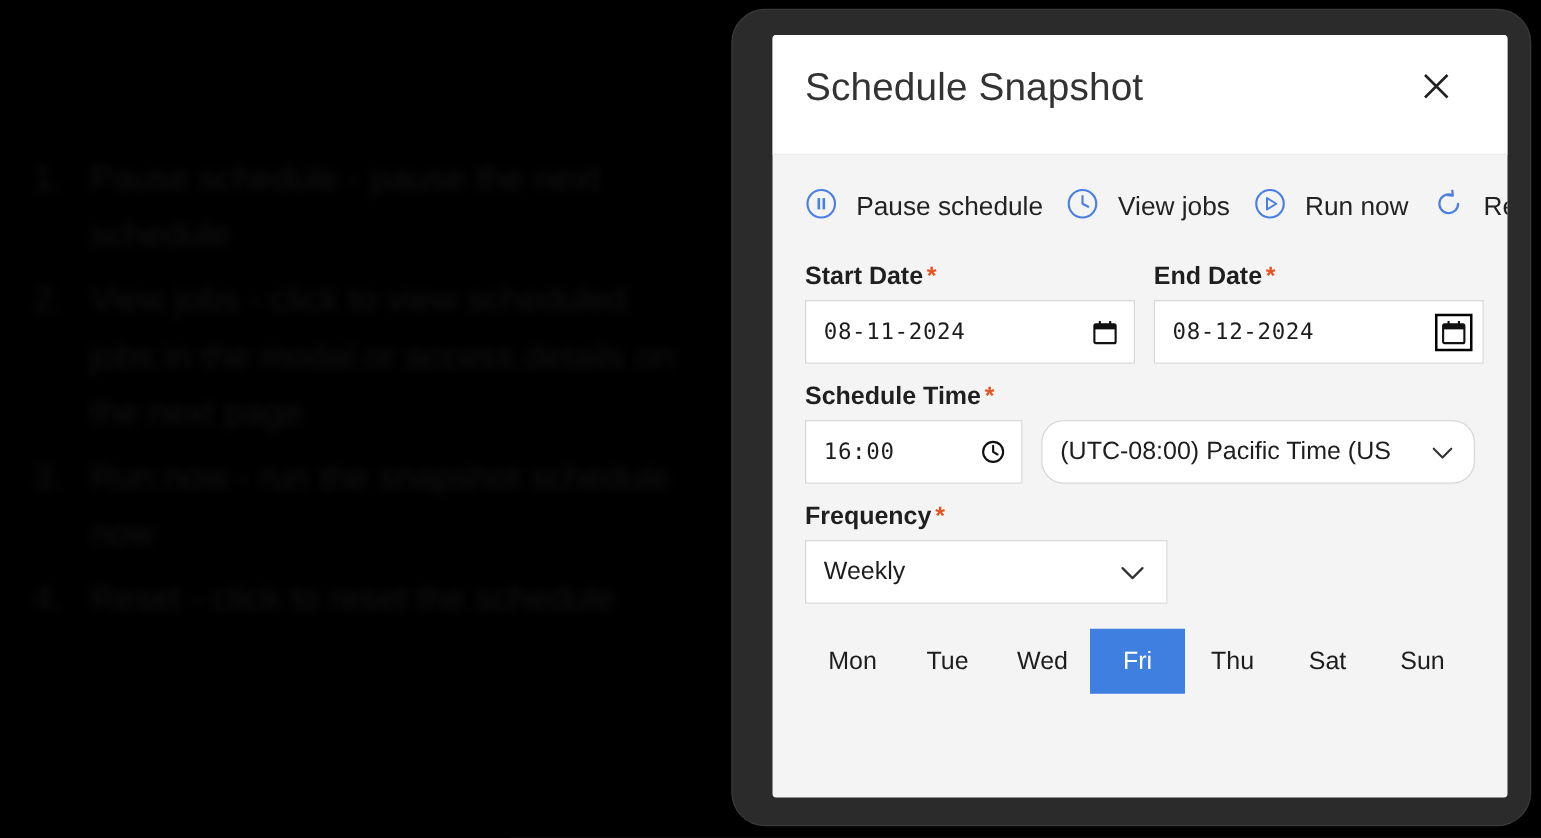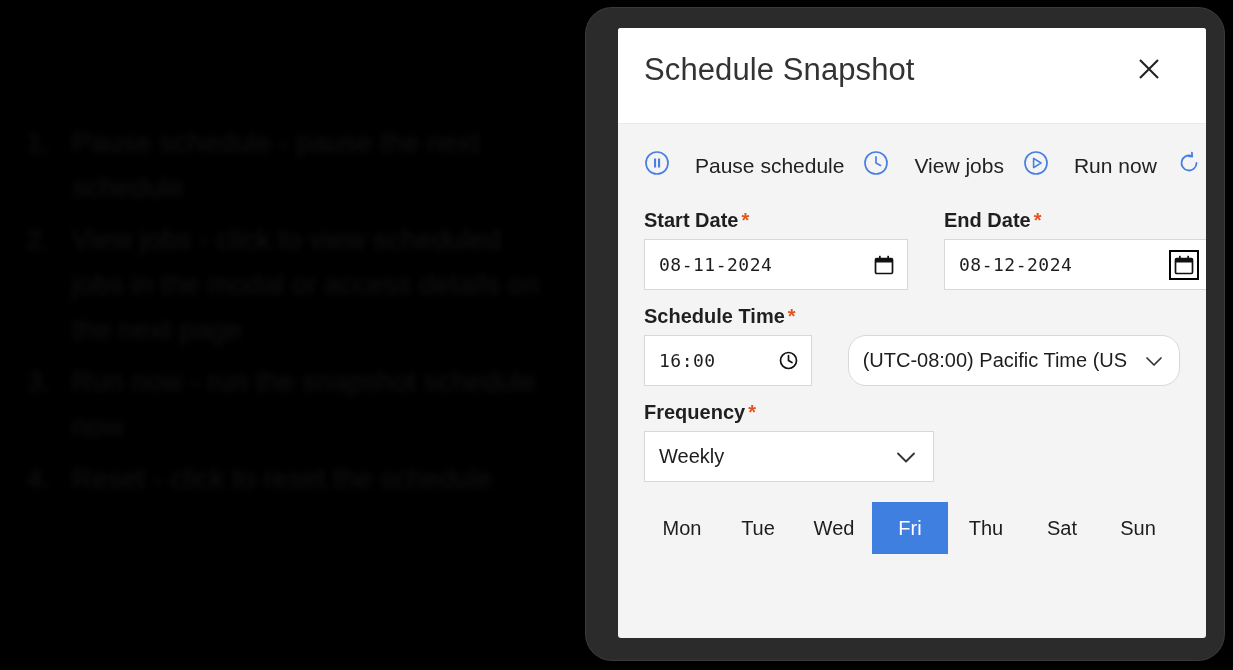--- a/index.html
+++ b/index.html
@@ -98,35 +98,35 @@
   
   .action-bar {
     display: flex;
     align-items: center;
     gap: 19px;
     margin-bottom: 30px;
   }
   .action-item {
     display: flex;
     align-items: center;
-    gap: 25px;
+    gap: 15px;
     cursor: pointer;
     white-space: nowrap;
   }
   .action-item .ic { display: block; flex: none; }
   .action-label {
     font-size: 21px;
     color: #222222;
     line-height: 1;
   }
 
   
   .field-row {
     display: flex;
-    gap: 36px;
+    gap: 15px;
     margin-bottom: 16px;
   }
   .field { display: flex; flex-direction: column; }
   .field-label {
     font-size: 20px;
     font-weight: bold;
     color: #1f1f1f;
     margin-bottom: 9px;
     line-height: 1;
   }

